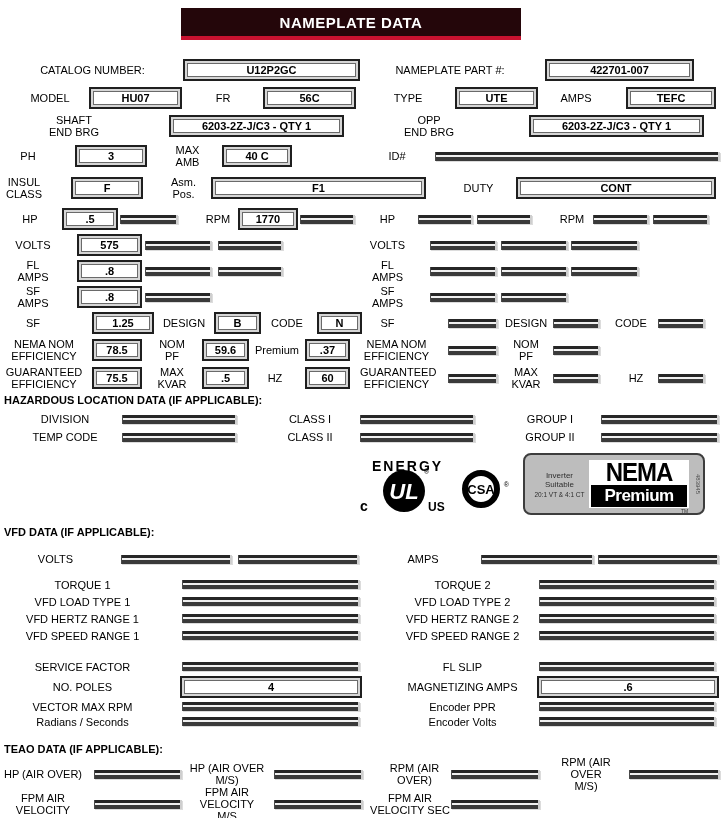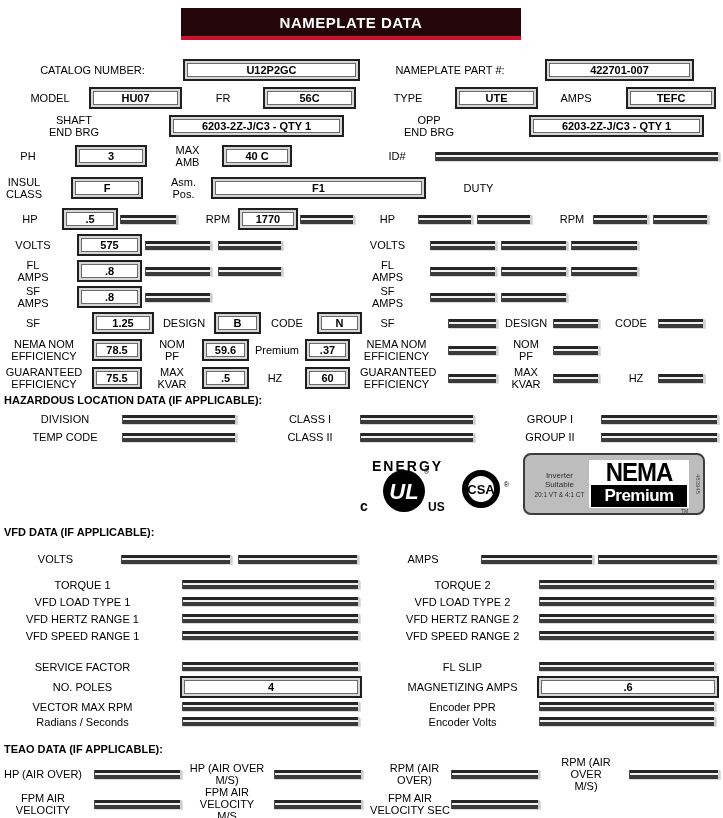--- a/index.html
+++ b/index.html
@@ -154,20 +154,23 @@
 CLASS</div>
       <div class="field" style="width:72px;margin-left:27px">
           <div class="inner">F</div>
         </div>
       <div class="lbl" style="width:45px;margin-left:18px">Asm.
 Pos.</div>
       <div class="field" style="width:215px;margin-left:5px">
           <div class="inner">F1</div>
         </div>
       <div class="lbl" style="width:45px;margin-left:30px">DUTY</div>
+      <div class="field" style="width:200px;margin-left:15px">
+          <div class="inner">CONT</div>
+        </div>
     </div>
   </div>
 
   <div class="specs">
     <div class="shalf" style="width:360px">
       <div class="srow">
         <div class="lbl" style="width:60px">HP</div>
         <div class="field" style="width:56px;margin-left:2px">
             <div class="inner">.5</div>
           </div>

